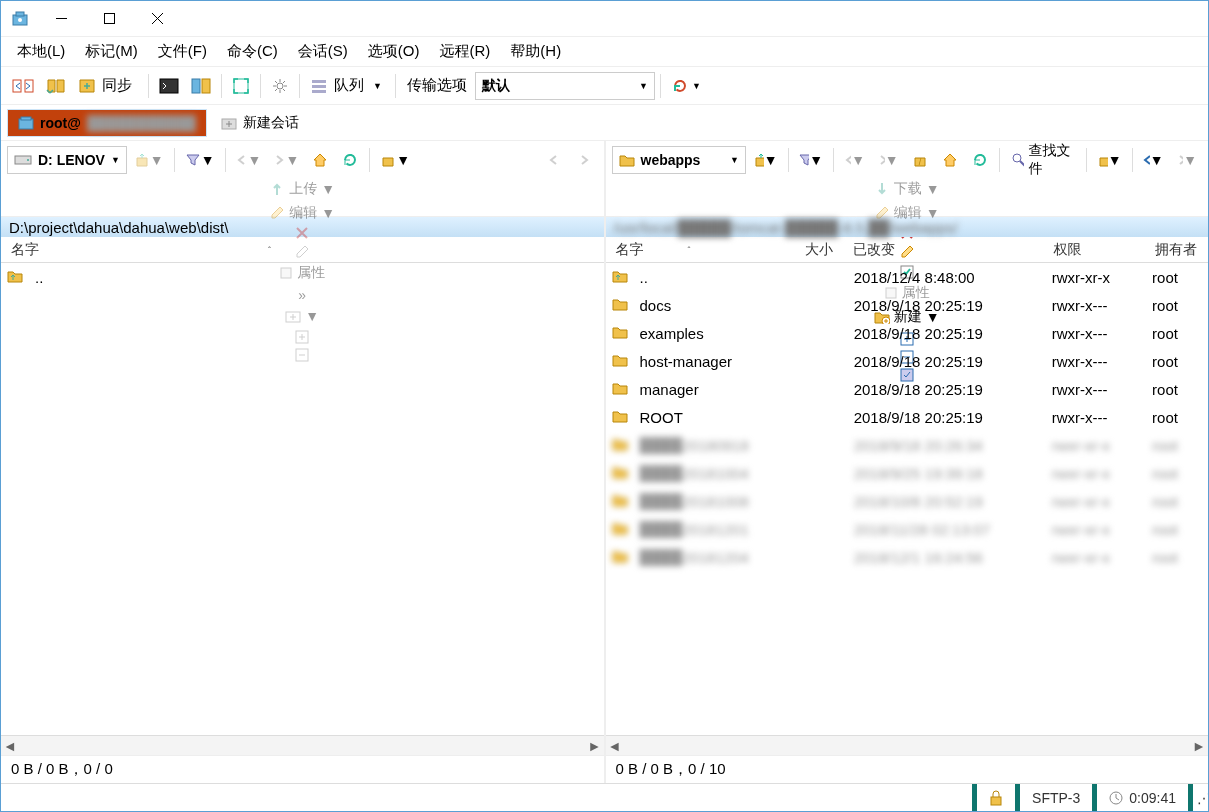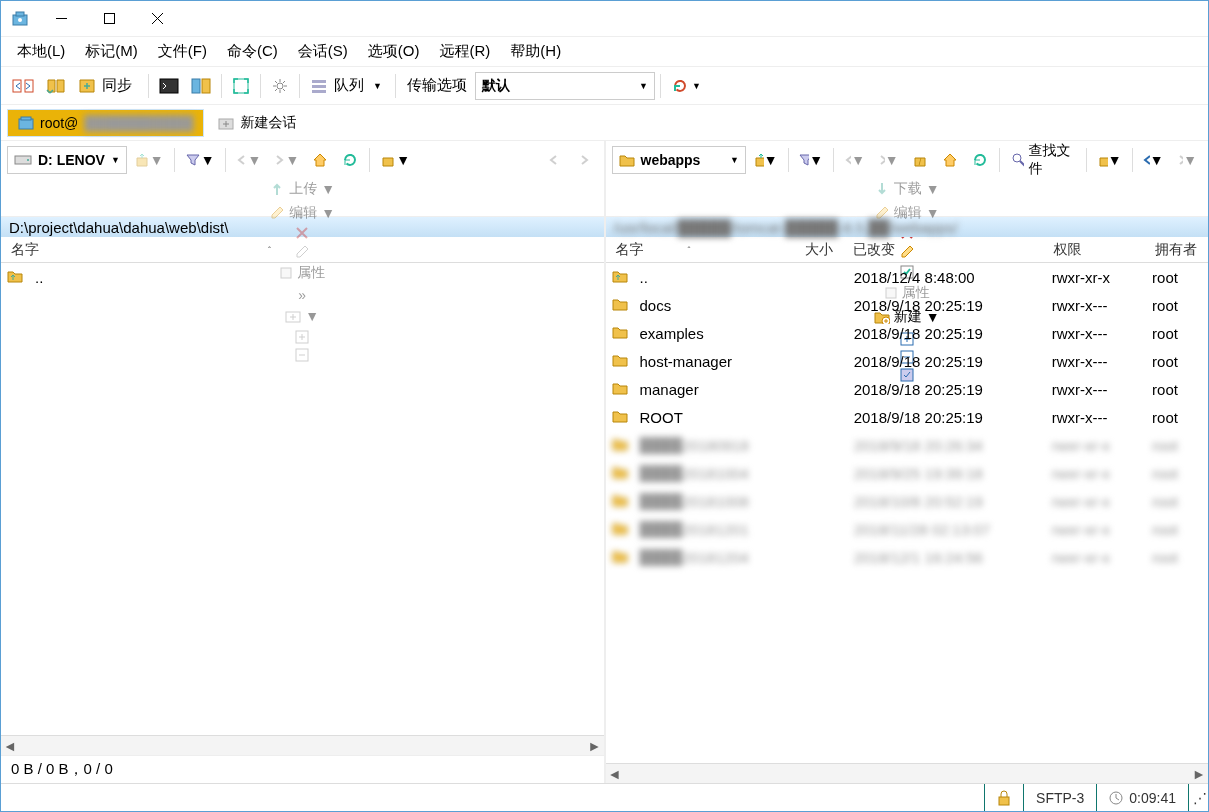--- a/index.html
+++ b/index.html
@@ -23,21 +23,21 @@
   .tb-btn { min-width: 28px; height: 28px; display: flex; align-items: center; justify-content: center; cursor: pointer; padding: 0 4px; border: 1px solid transparent; }
   .tb-sep { width: 1px; height: 24px; background: #ddd; margin: 0 3px; }
   .tb-label { padding: 0 6px; font-size: 15px; }
   .tb-dropdown { display: flex; align-items: center; }
   .tb-dropdown .chev { font-size: 9px; padding: 0 3px; }
   .disabled { opacity: 0.4; }
   
   
   .sessions { height: 36px; display: flex; align-items: center; padding: 0 6px; border-bottom: 1px solid #eee; gap: 4px; }
   .session-tab { height: 28px; display: flex; align-items: center; padding: 0 10px; gap: 6px; cursor: pointer; }
-  .session-tab.active { background: #eab308; border: 1px solid #cce4f7; }
+  .session-tab.active { background: #c2410c; border: 1px solid #cce4f7; font-weight: bold; }
   .session-tab .blur { filter: blur(3px); color: #999; }
   
   
   .panes { flex: 1; display: flex; overflow: hidden; }
   .pane { flex: 1; display: flex; flex-direction: column; overflow: hidden; }
   .pane.left { border-right: 2px solid #eee; }
   
   
   .pane-nav { height: 38px; display: flex; align-items: center; padding: 0 6px; gap: 2px; }
   .drive-box { display: flex; align-items: center; height: 28px; border: 1px solid #ccc; padding: 0 6px; gap: 6px; background: #fff; font-weight: bold; }
@@ -69,21 +69,21 @@
   .hscroll { height: 20px; background: #f4f4f4; border-top: 1px solid #ddd; display: flex; align-items: center; }
   .hscroll .arrow { width: 18px; height: 18px; display: flex; align-items: center; justify-content: center; color: #666; }
   .hscroll .track { flex: 1; }
   
   
   .stats-bar { height: 28px; display: flex; align-items: center; padding: 0 10px; font-size: 15px; border-top: 1px solid #eee; }
   .stats { flex: 1; }
   
   
   .status-bar { height: 28px; display: flex; align-items: center; border-top: 1px solid #ddd; font-size: 14px; color: #333; }
-  .status-cell { padding: 0 12px; border-left: 1px solid #0f766e; height: 100%; display: flex; align-items: center; gap: 6px; }
+  .status-cell { padding: 0 12px; border-left: 5px solid #0f766e; height: 100%; display: flex; align-items: center; gap: 6px; }
   .status-cell:first-child { border-left: none; flex: 1; }
   
   
   .ico { width: 18px; height: 18px; display: inline-flex; align-items: center; justify-content: center; }
 </style>
 </head>
 <body>
 
 <div class="titlebar">
   <span class="ico app-icon">
@@ -653,20 +653,23 @@
             <span class="cell" style="width:115px">rwxr-xr-x</span>
             <span class="cell" style="width:70px">root</span>
           </div>
         </div>
       <div class="hscroll">
         <div class="arrow">◄</div>
           <div class="track"></div>
           <div class="arrow">►</div>
       </div>
     </div>
+    <div class="stats-bar">
+        <div class="stats">0 B / 0 B，0 / 10</div>
+      </div>
   </div>
 </div>
 
 <div class="status-bar">
   <div class="status-cell"></div>
   <div class="status-cell">
       <svg width="14" height="16">
         <rect x="2" y="7" width="10" height="8" fill="#f0c14b" stroke="#b8860b"></rect>
         <path d="M4 7 V4 a3 3 0 0 1 6 0 V7" fill="none" stroke="#b8860b"></path>
       </svg>

